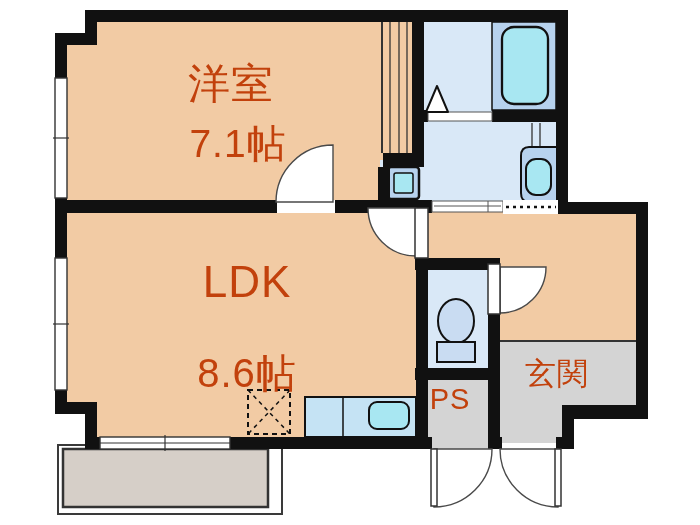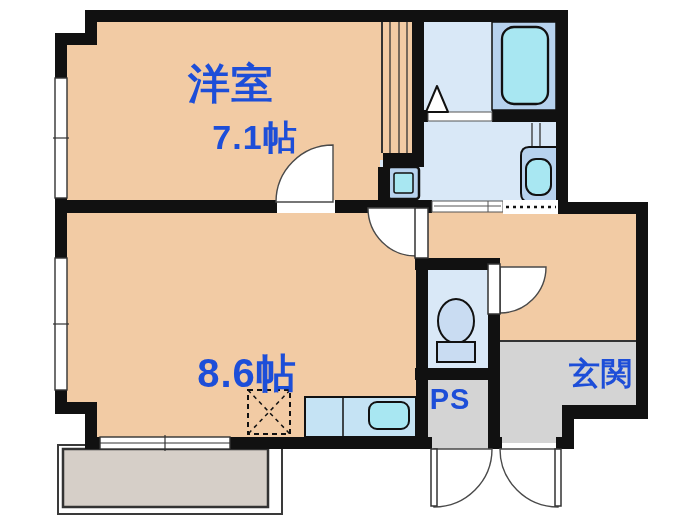--- a/index.html
+++ b/index.html
@@ -17,21 +17,21 @@
   .toiletf{fill:var(--toiletfix);stroke:var(--wall);stroke-width:2;}
   .counter{fill:var(--counter);stroke:var(--wall);stroke-width:2;}
   .white{fill:#fff;}
   .doorpie{fill:#fff;stroke:#4a4a4a;stroke-width:1.4;}
   .leaf{fill:#fff;stroke:#333;stroke-width:1.5;}
   .winrect{fill:#fff;stroke:#333;stroke-width:1.4;}
   .thin{stroke:#333;stroke-width:1.3;fill:none;}
   .dashline{stroke:var(--wall);stroke-width:2.5;fill:none;stroke-dasharray:3,4;}
   .dashbox{stroke:var(--wall);stroke-width:2;fill:none;stroke-dasharray:5,4;}
   .dashdiag{stroke:var(--wall);stroke-width:1.5;fill:none;stroke-dasharray:4,4;}
-  .lbl{position:absolute;color:#1d4ed8;font-weight:700;white-space:nowrap;
+  .lbl{position:absolute;color:#c2410c;font-weight:400;white-space:nowrap;
        transform:translate(-50%,-50%);letter-spacing:1px;}
 </style>
 </head>
 <body>
 
 <div id="canvas">
 <svg width="700" height="525" viewBox="0 0 700 525">
 
   <g>
     <path class="f-peach" d="M97,16 L418,16 L418,204 L61,204 L61,45 L97,45 Z"></path>
@@ -159,17 +159,18 @@
     </g>
     <g>
       <rect class="winrect" x="100" y="437" width="130" height="12"></rect>
       <line x1="100" y1="443" x2="230" y2="443" stroke="#333" stroke-width="1"></line>
       <line x1="165" y1="435" x2="165" y2="451" stroke="#333" stroke-width="1.2"></line>
     </g>
   </g>
 </svg>
 
   <div class="lbl" style="left:231px;top:84px;font-size:42px;">洋室</div>
-  <div class="lbl" style="left:238px;top:138px;font-size:34px;margin-left:17px;">7.1帖</div>
+  <div class="lbl" style="left:238px;top:144px;font-size:39px;">7.1帖</div>
+  <div class="lbl" style="left:247px;top:282px;font-size:44px;">LDK</div>
   <div class="lbl" style="left:247px;top:337px;font-size:40px;margin-top:36px;">8.6帖</div>
-  <div class="lbl" style="left:557px;top:374px;font-size:31px;margin-left:44px;">玄関</div>
+  <div class="lbl" style="left:557px;top:374px;font-size:31px;">玄関</div>
   <div class="lbl" style="left:450px;top:399px;font-size:29px;">PS</div>
 </div>
 
 </body></html>

